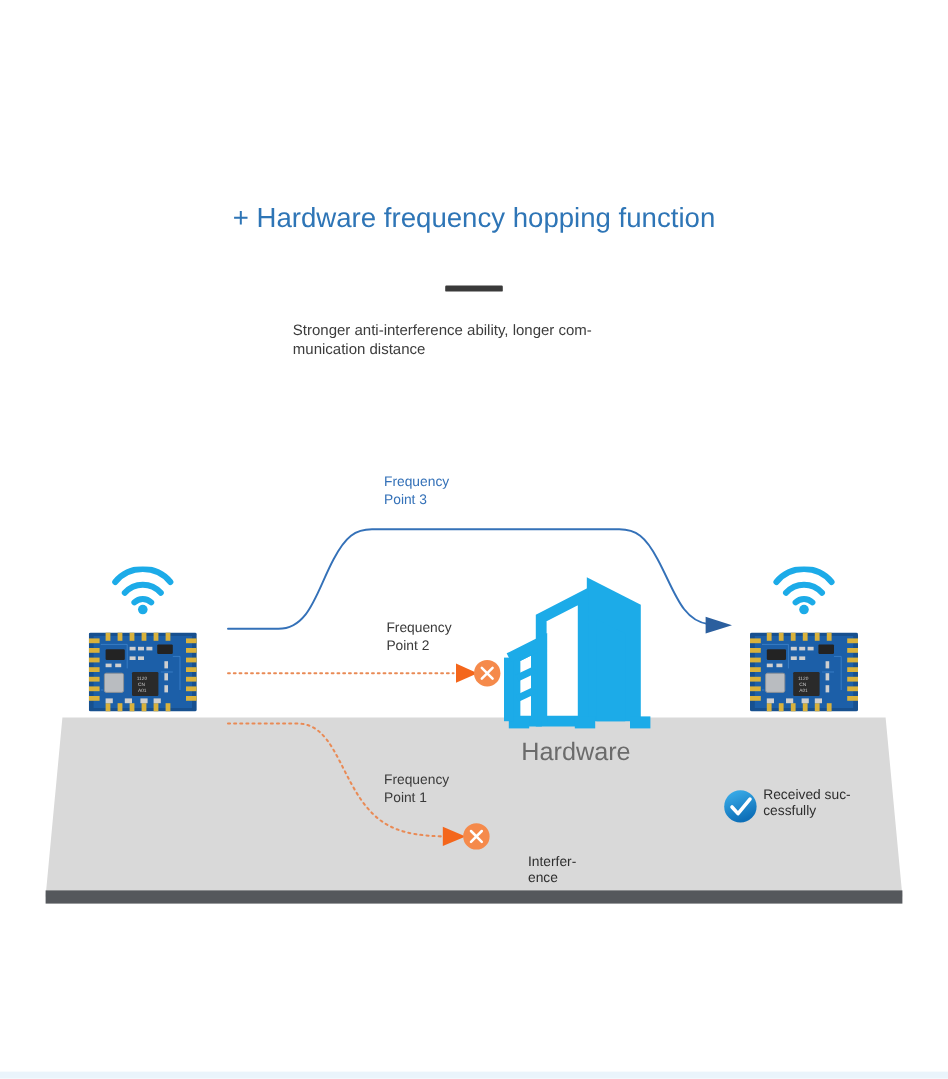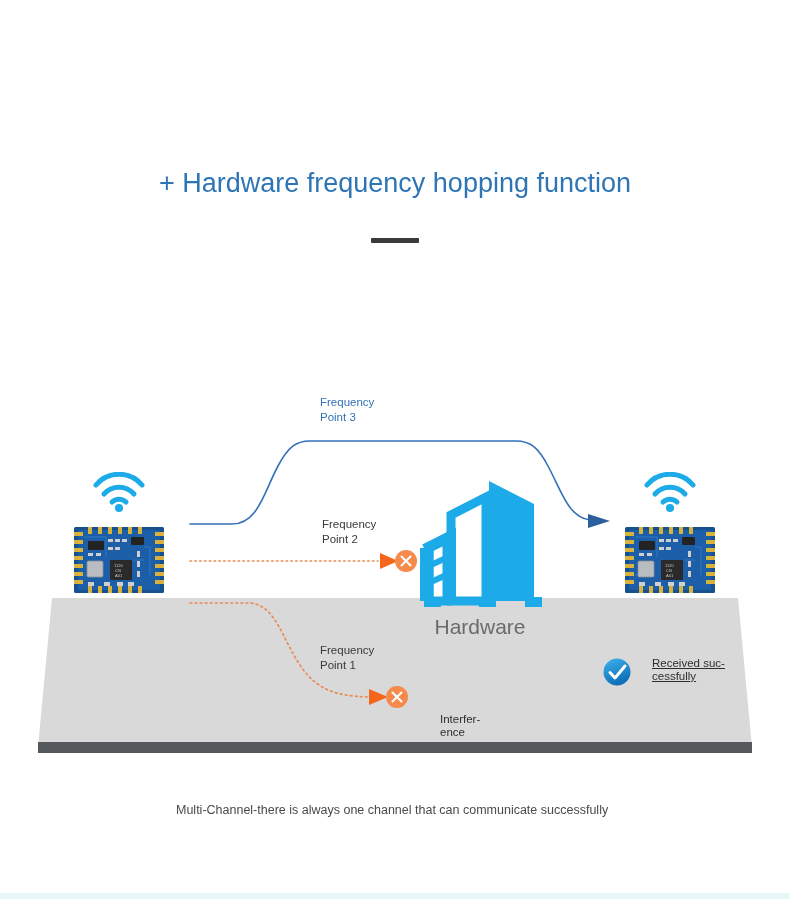--- a/index.html
+++ b/index.html
@@ -33,21 +33,21 @@
     font-size: 31px;
     color: #29abe2;
     letter-spacing: 0.1px;
     white-space: nowrap;
   }
   .title-sub {
     position: absolute;
     left: 0; top: 168px;
     width: 790px;
     text-align: center;
-    font-size: 27px;
+    font-size: 23px;
     color: #2e75b6;
     white-space: nowrap;
   }
   .rule {
     position: absolute;
     left: 371px;
     top: 238px;
     width: 48px;
     height: 5px;
     background: #3a3a3a;
@@ -111,26 +111,25 @@
   .lbl-interference {
     position: absolute;
     left: 440px; top: 713px;
     width: 70px;
     font-size: 11.5px;
     line-height: 12.5px;
     color: #2e2e2e;
   }
   .lbl-received {
     position: absolute;
-    left: 652px; top: 657px;
+    left: 636px; top: 657px;
     width: 100px;
     font-size: 11.5px;
     line-height: 13px;
     color: #2e2e2e;
-    text-decoration: underline;
   }
 
   .caption {
     position: absolute;
     left: 176px; top: 803px;
     width: 440px;
     font-size: 12.5px;
     line-height: 15px;
     color: #4a4a4a;
   }
@@ -142,20 +141,21 @@
     background: #eaf4fb;
   }
 </style>
 </head>
 <body>
 
 <div class="page">
 
   <div class="title-sub">+ Hardware frequency hopping function</div>
   <div class="rule"></div>
+  <div class="subtitle">Stronger anti-interference ability, longer com-munication distance</div>
 
   <svg class="platform" viewBox="0 0 790 899">
     <defs>
       <linearGradient id="waveGrad" x1="0" y1="0" x2="0" y2="1">
         <stop offset="0%" stop-color="#7fcdf0"></stop>
         <stop offset="50%" stop-color="#23a6e0"></stop>
         <stop offset="100%" stop-color="#9bd8f2"></stop>
       </linearGradient>
       <linearGradient id="checkGrad" x1="0" y1="0" x2="0.4" y2="1">
         <stop offset="0%" stop-color="#3fb3ee"></stop>
@@ -417,15 +417,14 @@
 Point 2</div>
   <div class="lbl lbl-fp1">Frequency
 Point 1</div>
 
   <div class="lbl-obstacle">Hardware</div>
   <div class="lbl-interference" style="white-space: pre-line;">Interfer-
 ence</div>
   <div class="lbl-received">Received suc-
 cessfully</div>
 
-  <div class="caption">Multi-Channel-there is always one channel that can communicate successfully</div>
   <div class="bottom-strip"></div>
 </div>
 
 </body></html>

